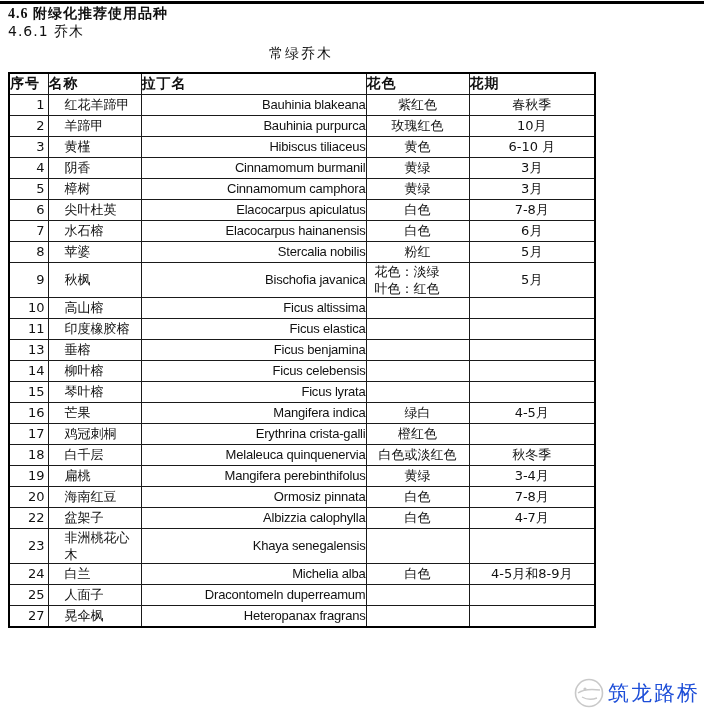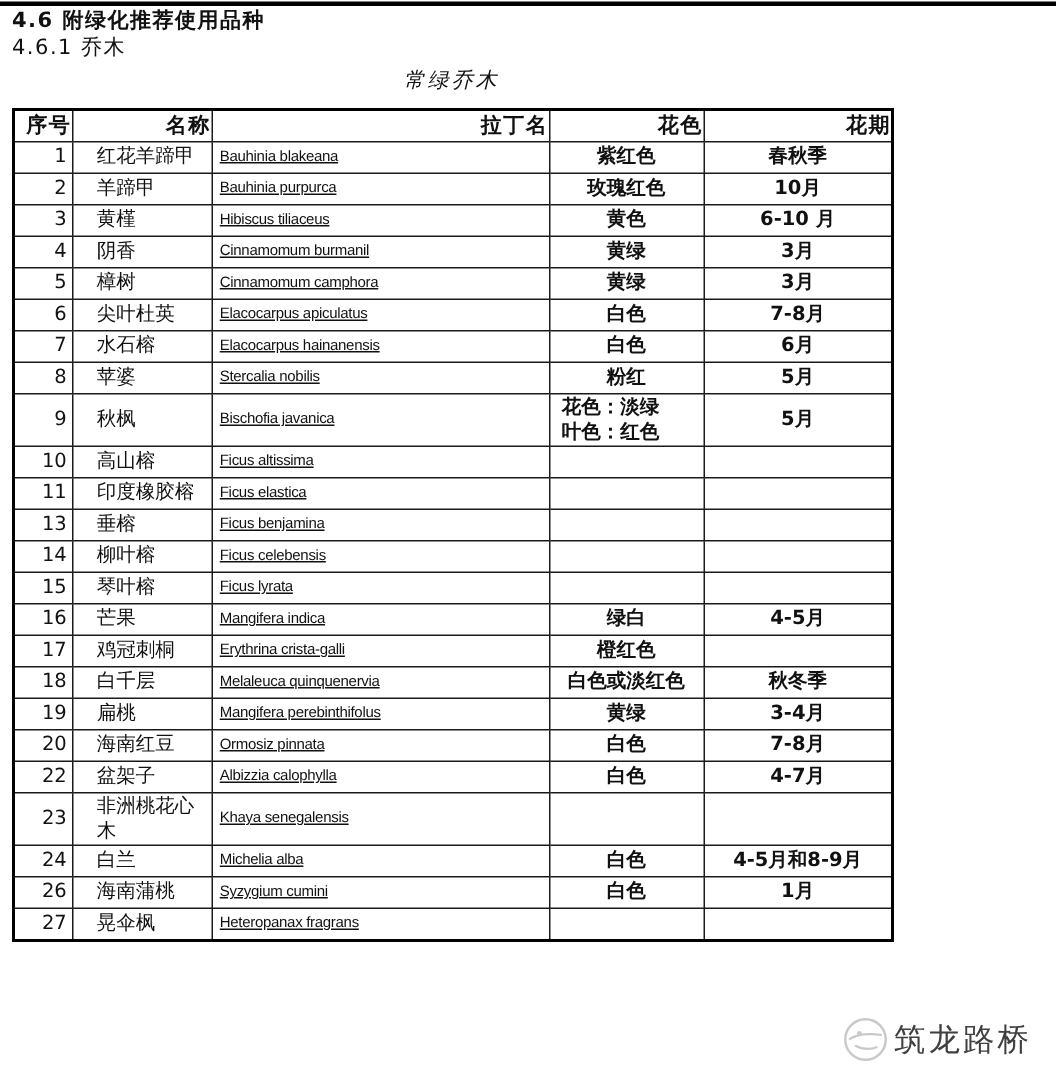--- a/index.html
+++ b/index.html
@@ -3,54 +3,54 @@
 <meta charset="utf-8">
 <style>
   html,body{margin:0;padding:0;}
   body{
     width:704px;height:718px;background:#ffffff;position:relative;overflow:hidden;
     font-family:"DejaVu Sans","Liberation Sans",sans-serif;color:#111;
   }
   .top-rule{position:absolute;top:1px;left:0;width:704px;height:3px;background:#000;}
   .section-heading{
     position:absolute;top:5px;left:8px;font-size:14px;font-weight:bold;
-    letter-spacing:1px;white-space:nowrap;
+    letter-spacing:1px;white-space:nowrap;font-family:Liberation Serif, serif;
   }
   .subsection-heading{
     position:absolute;top:23px;left:8px;font-size:14px;letter-spacing:1px;white-space:nowrap;
   }
   .table-caption{
     position:absolute;top:45px;left:8px;width:586px;text-align:center;
-    font-size:14px;letter-spacing:2px;font-style:italic;
+    font-size:14px;letter-spacing:2px;
   }
   table.tree-table{
     position:absolute;top:72px;left:8px;width:586px;
     border-collapse:collapse;table-layout:fixed;
     border:2px solid #000;background:#fff;
   }
   .tree-table th{
     border:1px solid #1a1a1a;font-size:14px;font-weight:bold;
-    text-align:right;height:20px;padding:0;letter-spacing:1px;
+    text-align:left;height:20px;padding:0;letter-spacing:1px;
   }
   .tree-table td{
     border:1px solid #1a1a1a;font-size:13px;height:20px;padding:0;
     line-height:20px;white-space:pre-line;overflow:hidden;
   }
   .tree-table td.col-no{text-align:right;padding-right:3px;font-size:13px;}
   .tree-table td.col-name{text-align:left;padding-left:16px;padding-right:10px;font-size:13px;line-height:18px;}
   .tree-table td.col-latin{
-    text-align:left;padding-left:5px;font-family:"Liberation Sans",sans-serif;
-    font-size:10px;letter-spacing:-0.2px;text-decoration:underline;
-  }
-  .tree-table td.col-color,.tree-table td.col-period{text-align:center;font-weight:bold;}
+    text-align:right;padding-left:5px;font-family:"Liberation Sans",sans-serif;
+    font-size:13px;letter-spacing:-0.2px;
+  }
+  .tree-table td.col-color,.tree-table td.col-period{text-align:center;}
   .tree-table td.multiline{line-height:17px;margin-top:11px;}
   .tree-table td.col-color.multiline{text-align:left;padding-left:8px;}
   .watermark{
-    position:absolute;top:676px;right:16px;display:flex;align-items:center;
-    color:#404040;z-index:5;font-family:Liberation Serif, serif;
+    position:absolute;top:676px;right:4px;display:flex;align-items:center;
+    color:#1d4ed8;z-index:5;font-family:Liberation Serif, serif;
   }
   .watermark .logo{width:34px;height:34px;flex:0 0 auto;margin-right:2px;}
   .watermark .wm-text{
     font-size:21px;letter-spacing:2px;white-space:nowrap;font-weight:normal;
   }
 </style>
 </head>
 <body>
 
 <div class="top-rule"></div>
@@ -229,25 +229,25 @@
         <td class="col-period"></td>
       </tr>
       <tr>
         <td class="col-no">24</td>
         <td class="col-name">白兰</td>
         <td class="col-latin">Michelia alba</td>
         <td class="col-color">白色</td>
         <td class="col-period">4-5月和8-9月</td>
       </tr>
       <tr>
-        <td class="col-no">26</td>
-        <td class="col-name">海南蒲桃</td>
-        <td class="col-latin">Syzygium cumini</td>
-        <td class="col-color">白色</td>
-        <td class="col-period">1月</td>
+        <td class="col-no">25</td>
+        <td class="col-name">人面子</td>
+        <td class="col-latin">Dracontomeln duperreamum</td>
+        <td class="col-color"></td>
+        <td class="col-period"></td>
       </tr>
       <tr>
         <td class="col-no">27</td>
         <td class="col-name">晃伞枫</td>
         <td class="col-latin">Heteropanax fragrans</td>
         <td class="col-color"></td>
         <td class="col-period"></td>
       </tr>
     </tbody>
 </table>

